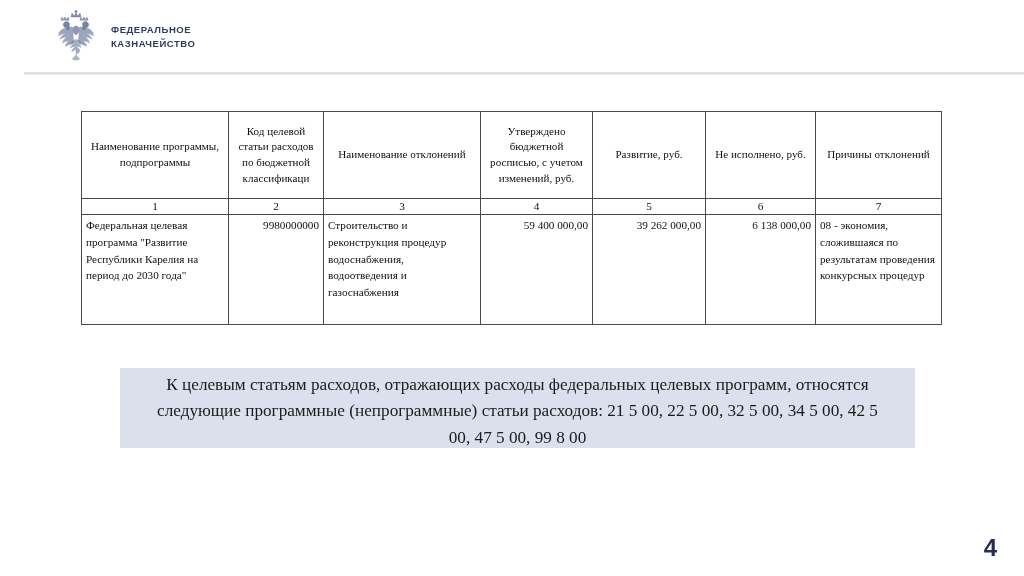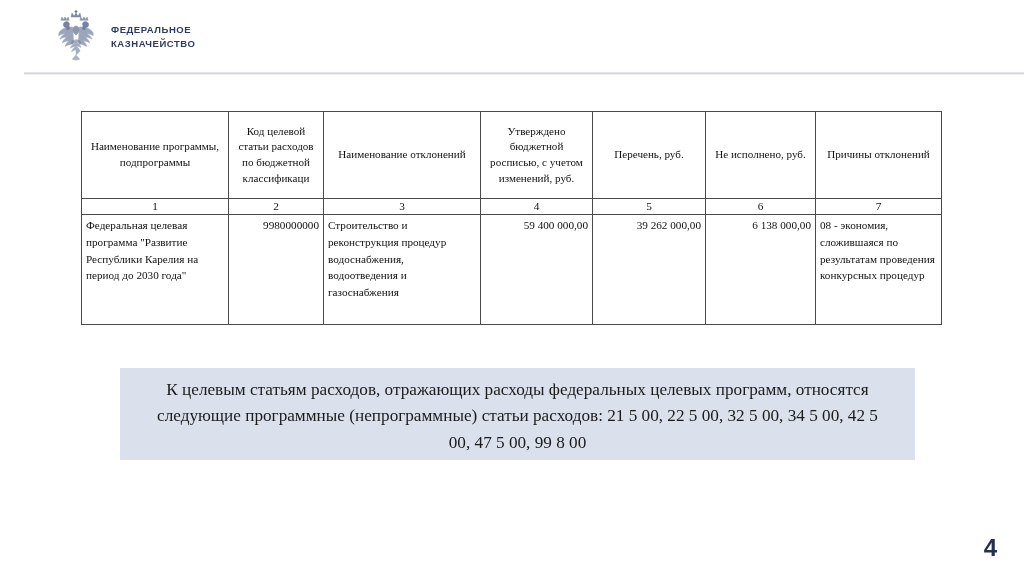--- a/index.html
+++ b/index.html
@@ -122,24 +122,24 @@
   col.c5 { width: 113px; }
   col.c6 { width: 110px; }
   col.c7 { width: 126px; }
 
   
   .callout {
     position: absolute;
     left: 120px;
     top: 368px;
     width: 795px;
-    height: 92px;
+    height: 80px;
     background: #dae0ec;
     display: flex;
-    align-items: flex-end;
+    align-items: flex-start;
     justify-content: center;
     box-sizing: border-box;
     padding: 4px 26px;
   }
   .callout-text {
     text-align: center;
     font-size: 17.2px;
     line-height: 1.53;
     color: #1b1b1b;
   }
@@ -200,21 +200,21 @@
     <col class="c5">
       <col class="c6">
       <col class="c7">
   </colgroup>
   <thead>
     <tr>
       <th>Наименование программы, подпрограммы</th>
       <th>Код целевой статьи расходов по бюджетной классификаци</th>
       <th>Наименование отклонений</th>
       <th>Утверждено бюджетной росписью, с учетом изменений, руб.</th>
-      <th>Перечень, руб.</th>
+      <th>Развитие, руб.</th>
       <th>Не исполнено, руб.</th>
       <th>Причины отклонений</th>
     </tr>
     <tr class="colnum">
       <td>1</td>
       <td>2</td>
       <td>3</td>
       <td>4</td>
       <td>5</td>
       <td>6</td>

